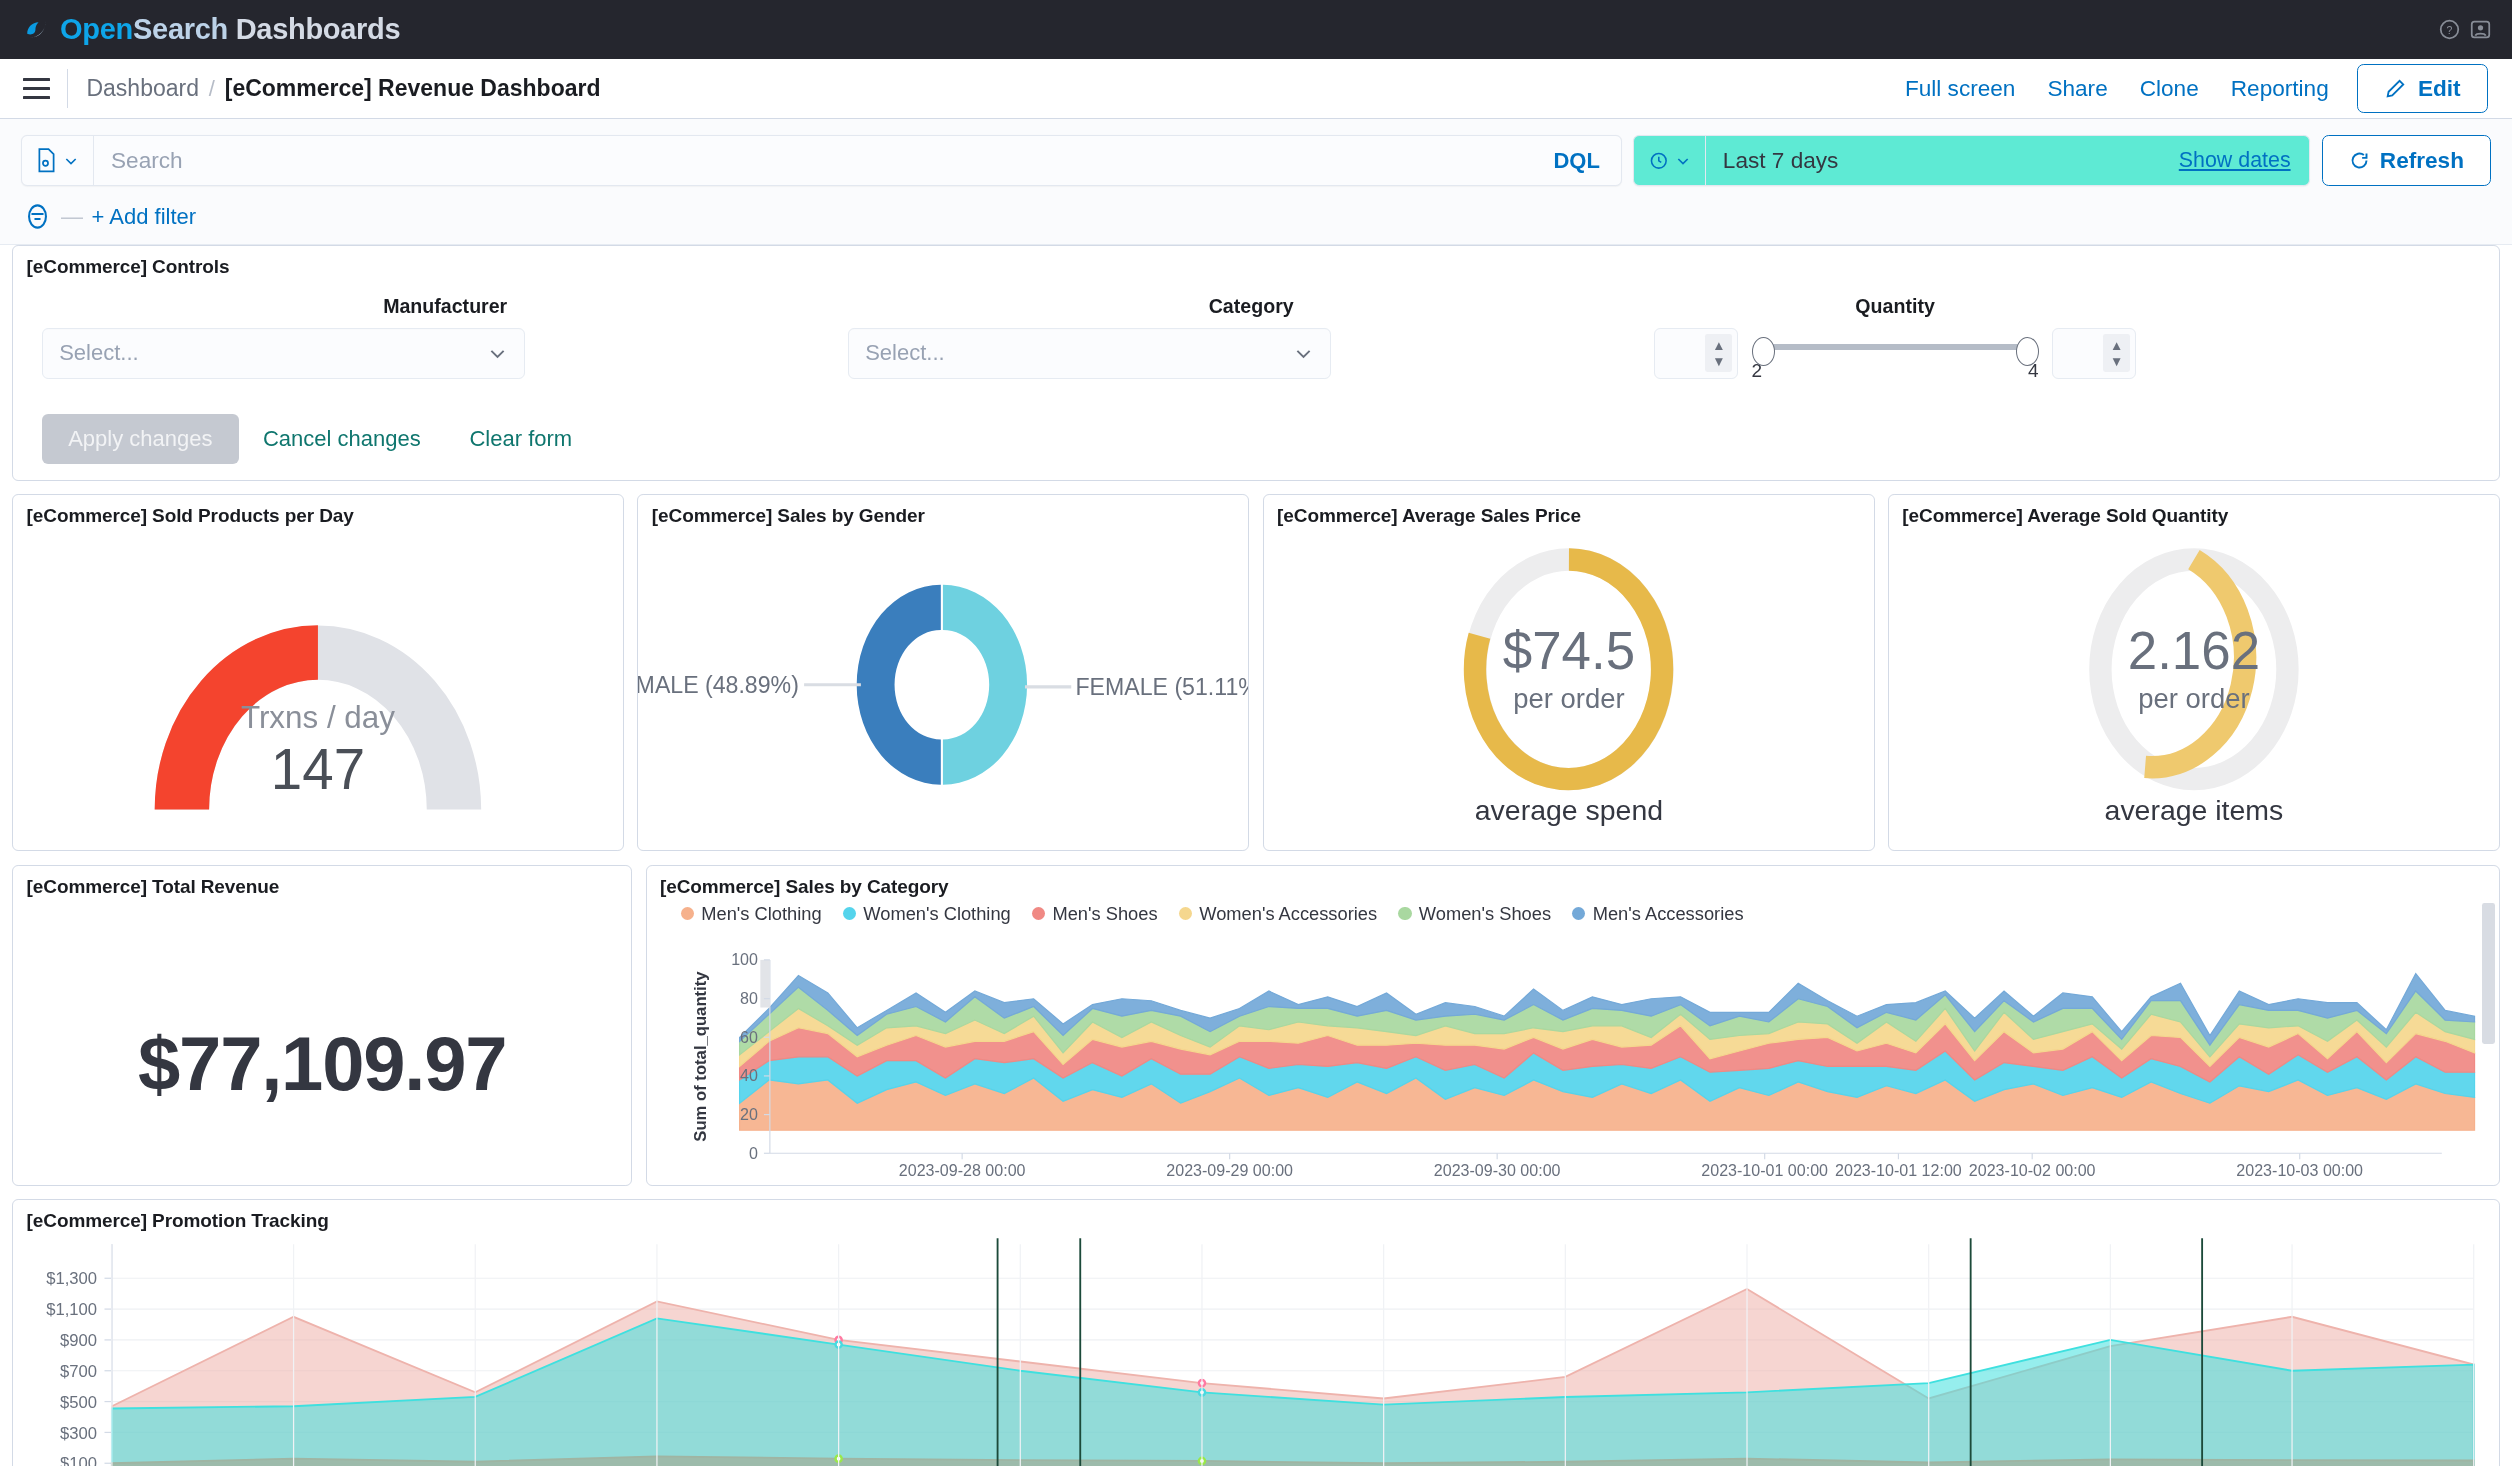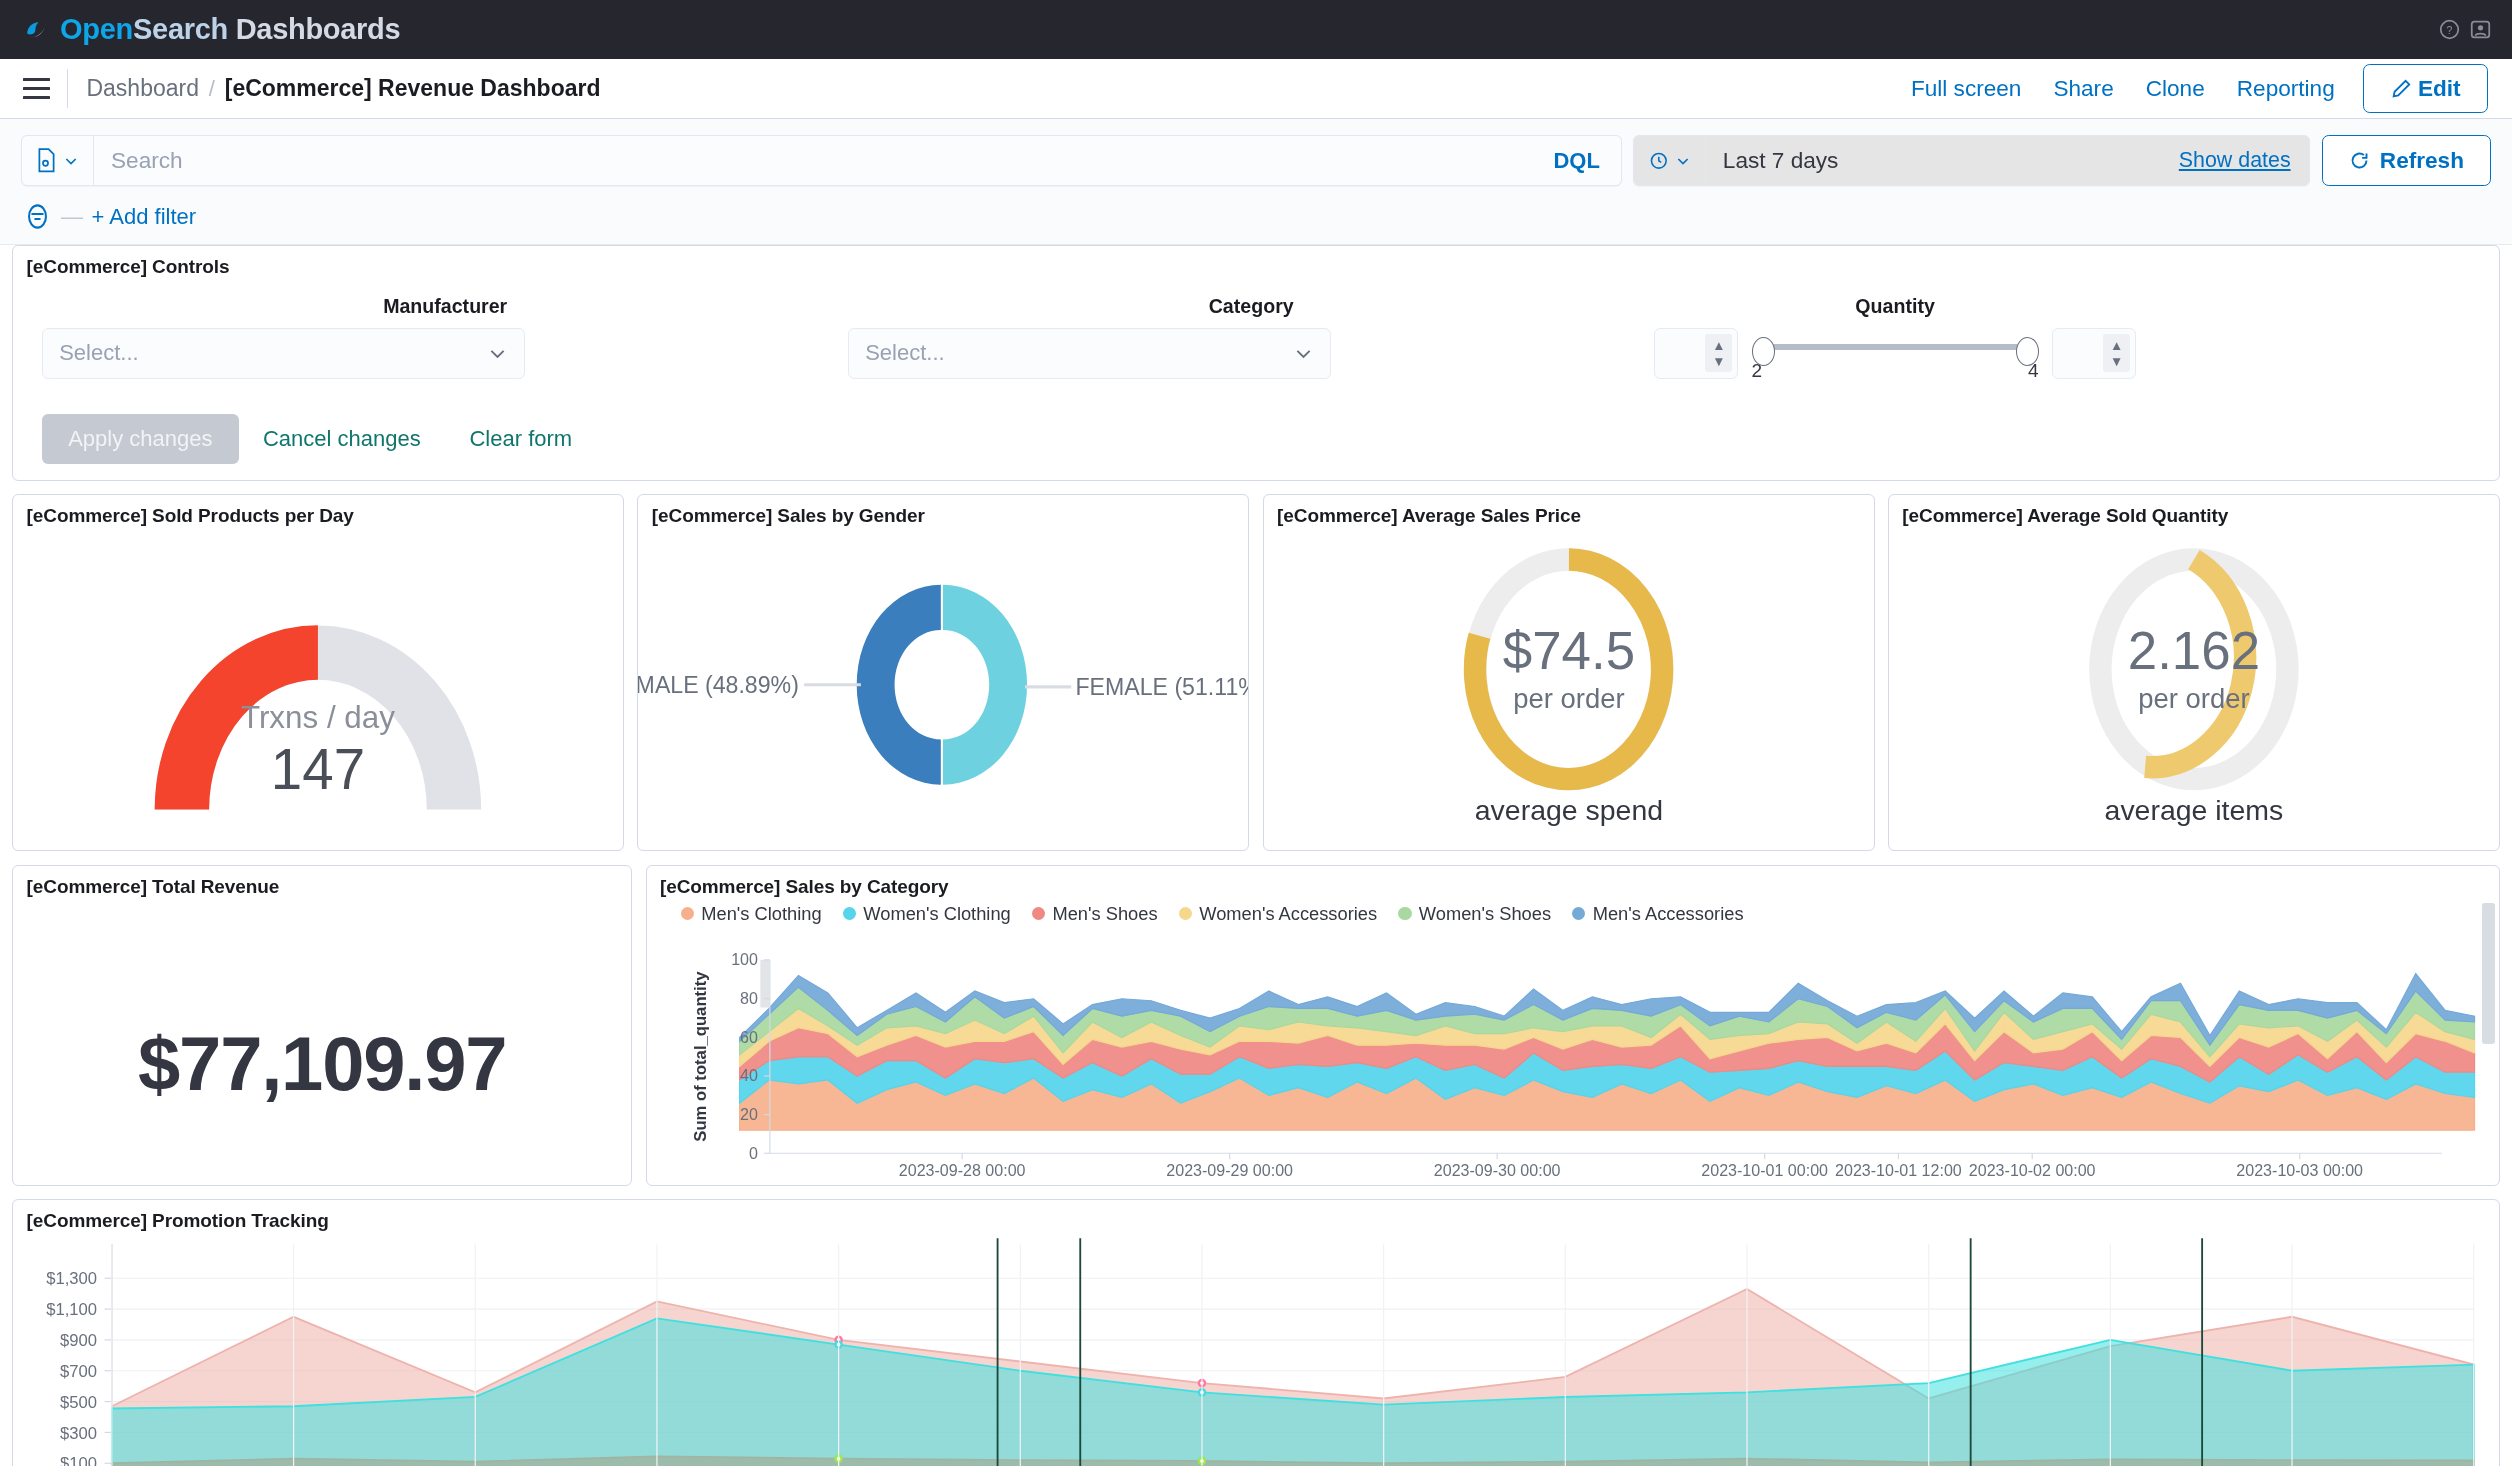--- a/index.html
+++ b/index.html
@@ -37,21 +37,21 @@
   .hamburger i { display:block; height: 3.1px; background:#343741; border-radius:0.6px; }
   .crumb-sep-v { width: 1.2px; height: 39px; background:#d3dae6; margin: 0 18.3px 0 13.4px; }
   .crumb-link { color: #69707d; font-size: 23px; }
   .crumb-slash { color: #b6bcc7; margin: 0 9.8px; font-size: 22px; }
   .crumb-current { color: #1a1c21; font-size: 23px; font-weight: 700; }
   .crumb-right { display: flex; align-items: center; gap: 0; }
   .navlink { color: #0071c2; font-size: 22.6px; padding: 0 16px; cursor: pointer; }
   .edit-btn {
     margin-left: 12.2px; border: 1.2px solid #0071c2; border-radius: 6.7px;
     color: #0071c2; font-size: 22.6px; font-weight: 600;
-    padding: 10.4px 26px; display: flex; align-items: center; gap: 6px; cursor: pointer;
+    padding: 10.4px 26px; display: flex; align-items: center; gap: 12px; cursor: pointer;
   }
 
   
   .querybar {
     background: #fafbfd; border-bottom: 1.2px solid #e6ebf2;
     padding: 16px 21px 0 21px;
   }
   .queryrow { display: flex; align-items: stretch; gap: 0; }
   .qb-box {
     flex: 1; display: flex; align-items: center;
@@ -59,21 +59,21 @@
     height: 51px; box-shadow: 0 0.6px 1.2px rgba(0,0,0,.04);
   }
   .qb-dataset {
     width: 72px; height: 100%; display: flex; align-items: center;
     justify-content: center; gap: 6.1px; border-right: 1.2px solid #e3e8f0; cursor: pointer;
   }
   .qb-input { flex: 1; padding: 0 17px; color: #98a2b3; font-size: 22.6px; }
   .qb-dql { padding: 0 21px; color: #0071c2; font-size: 22px; font-weight: 600; cursor:pointer; }
   .qb-date {
     display: flex; align-items: center; margin-left: 11px;
-    background: #e5e5e5; border: 1.2px solid #e3e8f0; border-radius: 6.1px; height: 51px;
+    background: #5eead4; border: 1.2px solid #e3e8f0; border-radius: 6.1px; height: 51px;
     min-width: 677px; box-shadow: 0 0.6px 1.2px rgba(0,0,0,.04);
   }
   .qb-clock { display:flex; align-items:center; gap: 7.3px; padding: 0 13.4px 0 14.7px;
     border-right: 1.2px solid #e3e8f0; height: 100%; cursor:pointer; }
   .qb-range { flex: 1; padding: 0 17px; color: #343741; font-size: 22.6px; }
   .qb-showdates { color: #0071c2; font-size: 21.4px; text-decoration: underline;
     padding: 0 18.3px; cursor: pointer; }
   .refresh-btn {
     margin-left: 12.2px; border: 1.2px solid #0071c2; border-radius: 6.7px;
     color: #0071c2; font-size: 22.6px; font-weight: 600;

